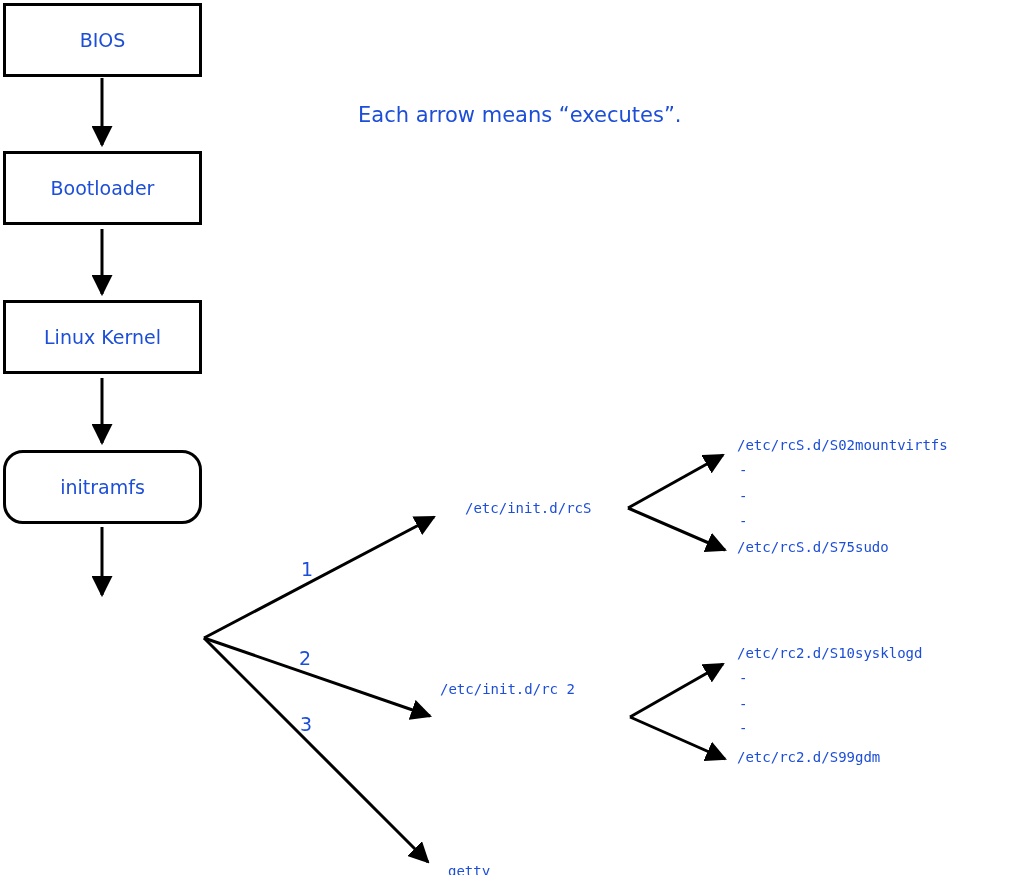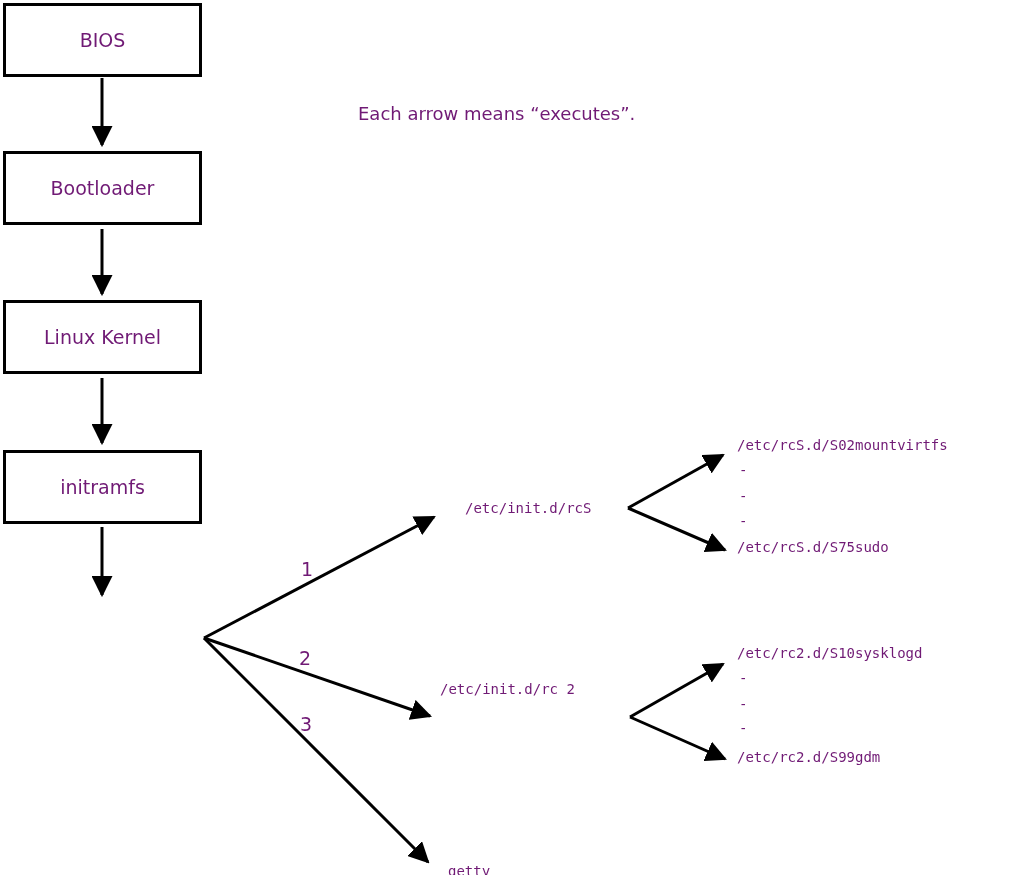--- a/index.html
+++ b/index.html
@@ -1,21 +1,21 @@
 <!DOCTYPE html>
 <html><head>
 <meta charset="utf-8">
 <style>
   html, body { margin: 0; padding: 0; background: #ffffff; }
   .canvas {
     position: relative;
     width: 1024px;
     height: 875px;
     background: #ffffff;
-    color: #701a75;
+    color: #1d4ed8;
     font-family: "DejaVu Sans", sans-serif;
     overflow: hidden;
   }
   .arrow-layer {
     position: absolute;
     left: 0; top: 0;
     width: 1024px; height: 875px;
   }
   .box {
     position: absolute;
@@ -28,27 +28,27 @@
     display: flex;
     align-items: center;
     justify-content: center;
     font-size: 19px;
     line-height: 1;
     white-space: nowrap;
   }
   .box-bios       { top: 3px;   }
   .box-bootloader { top: 151px; }
   .box-kernel     { top: 300px; }
-  .box-initramfs  { top: 450px; }
+  .box-initramfs  { top: 450px; border-radius: 20px; }
   .box-init       { top: 601px; }
   .note {
     position: absolute;
     left: 358px;
     top: 103px;
-    font-size: 18px;
+    font-size: 21px;
     line-height: 1.2;
     white-space: nowrap;
   }
   .mono {
     position: absolute;
     font-family: "DejaVu Sans Mono", monospace;
     font-size: 14px;
     line-height: 18px;
     white-space: pre;
   }

